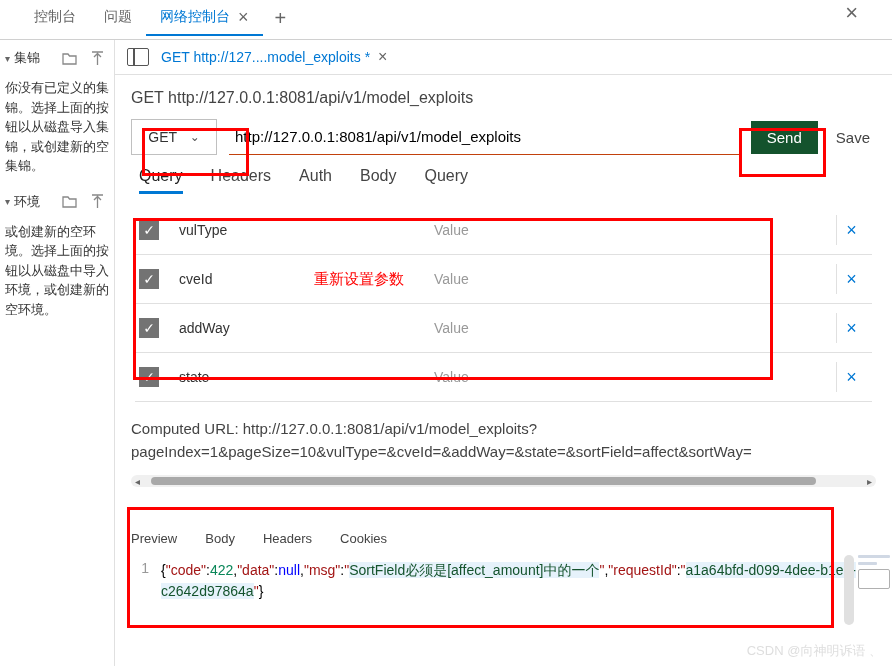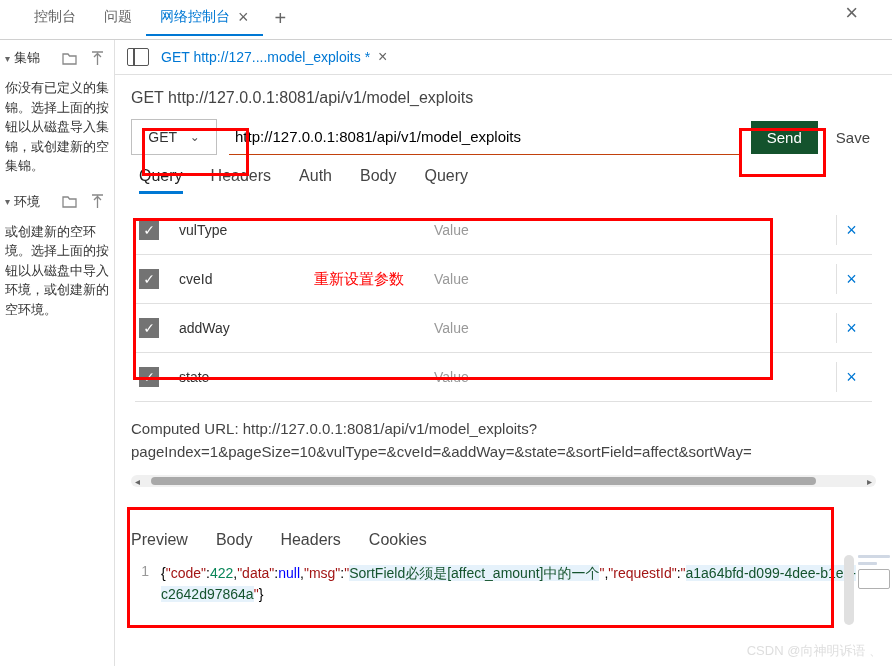--- a/index.html
+++ b/index.html
@@ -53,21 +53,21 @@
     .param-value { flex: 1; color: #999; }
     .param-delete { width: 30px; height: 30px; color: #0078d4; font-size: 18px; display: flex; align-items: center; justify-content: center; border-left: 1px solid #e0e0e0; margin-right: 6px; }
 
     .computed-url { padding: 8px 16px; color: #444; font-size: 15px; line-height: 1.5; }
     .scrollbar-h { height: 12px; margin: 4px 16px 12px 16px; background: #f0f0f0; border-radius: 6px; position: relative; }
     .scroll-thumb { position: absolute; left: 20px; right: 60px; top: 2px; bottom: 2px; background: #a9a9a9; border-radius: 4px; }
     .scroll-arrow-l { position: absolute; left: 4px; top: 1px; font-size: 10px; color: #666; }
     .scroll-arrow-r { position: absolute; right: 4px; top: 1px; font-size: 10px; color: #666; }
 
     .resp-tabs { display: flex; gap: 28px; padding: 32px 16px 10px 16px; }
-    .resp-tab { color: #444; font-size: 16px; cursor: pointer; }
+    .resp-tab { color: #444; font-size: 13px; cursor: pointer; }
 
     .resp-body { padding: 4px 16px; display: flex; font-family: Consolas, monospace; font-size: 14px; }
     .line-num { color: #999; width: 30px; text-align: right; padding-right: 12px; }
     .resp-json { flex: 1; line-height: 1.5; }
     .j-brace { color: #000; }
     .j-key { color: #a31515; }
     .j-num { color: #098658; }
     .j-null { color: #0000ff; }
     .j-str { color: #a31515; }
     .j-link { color: #14532d; background: #e6f2fb; }

